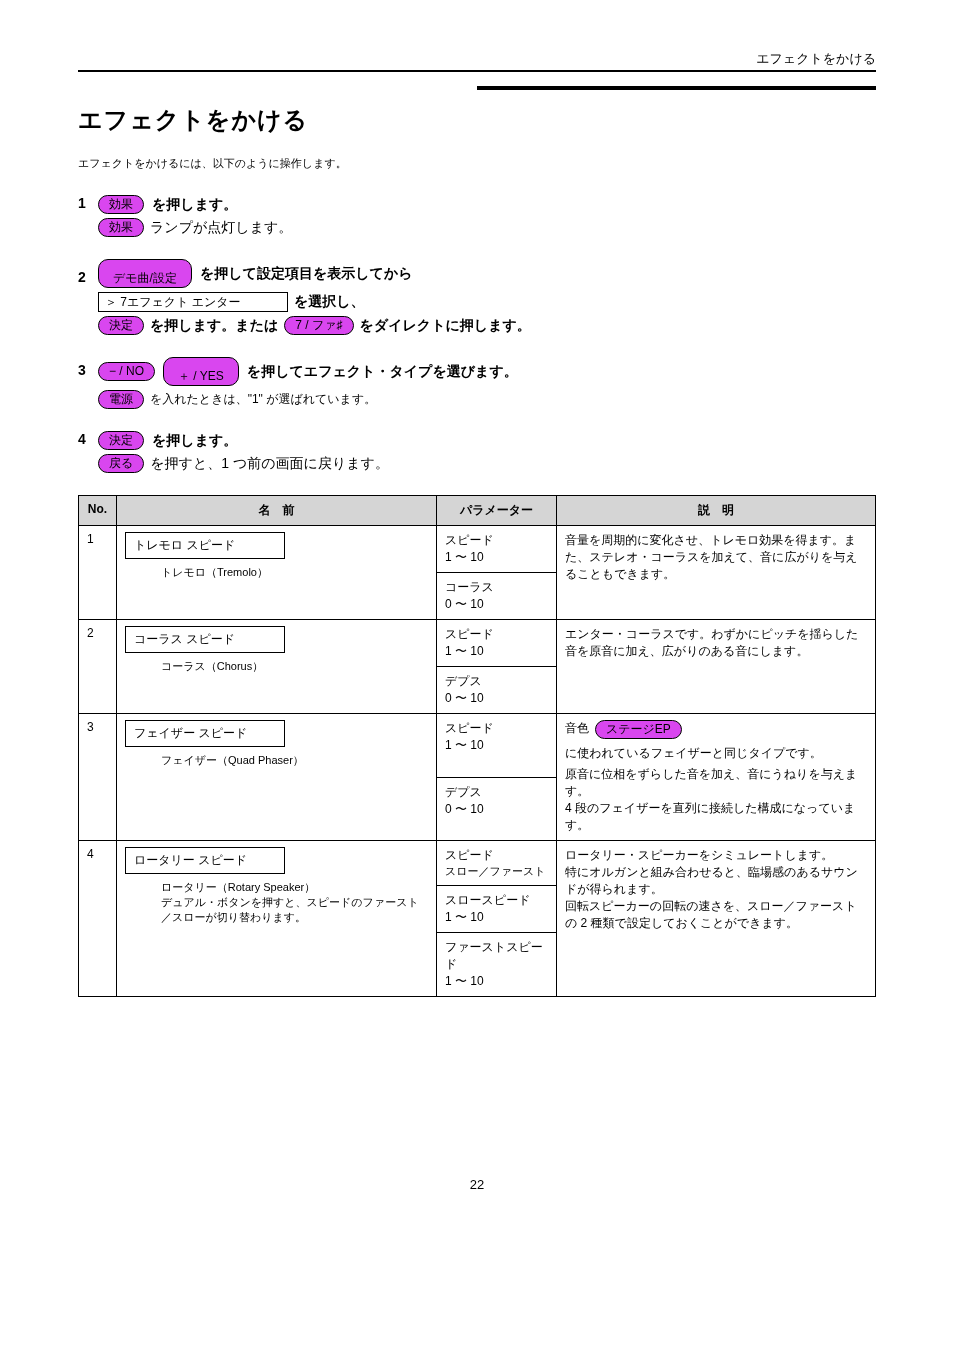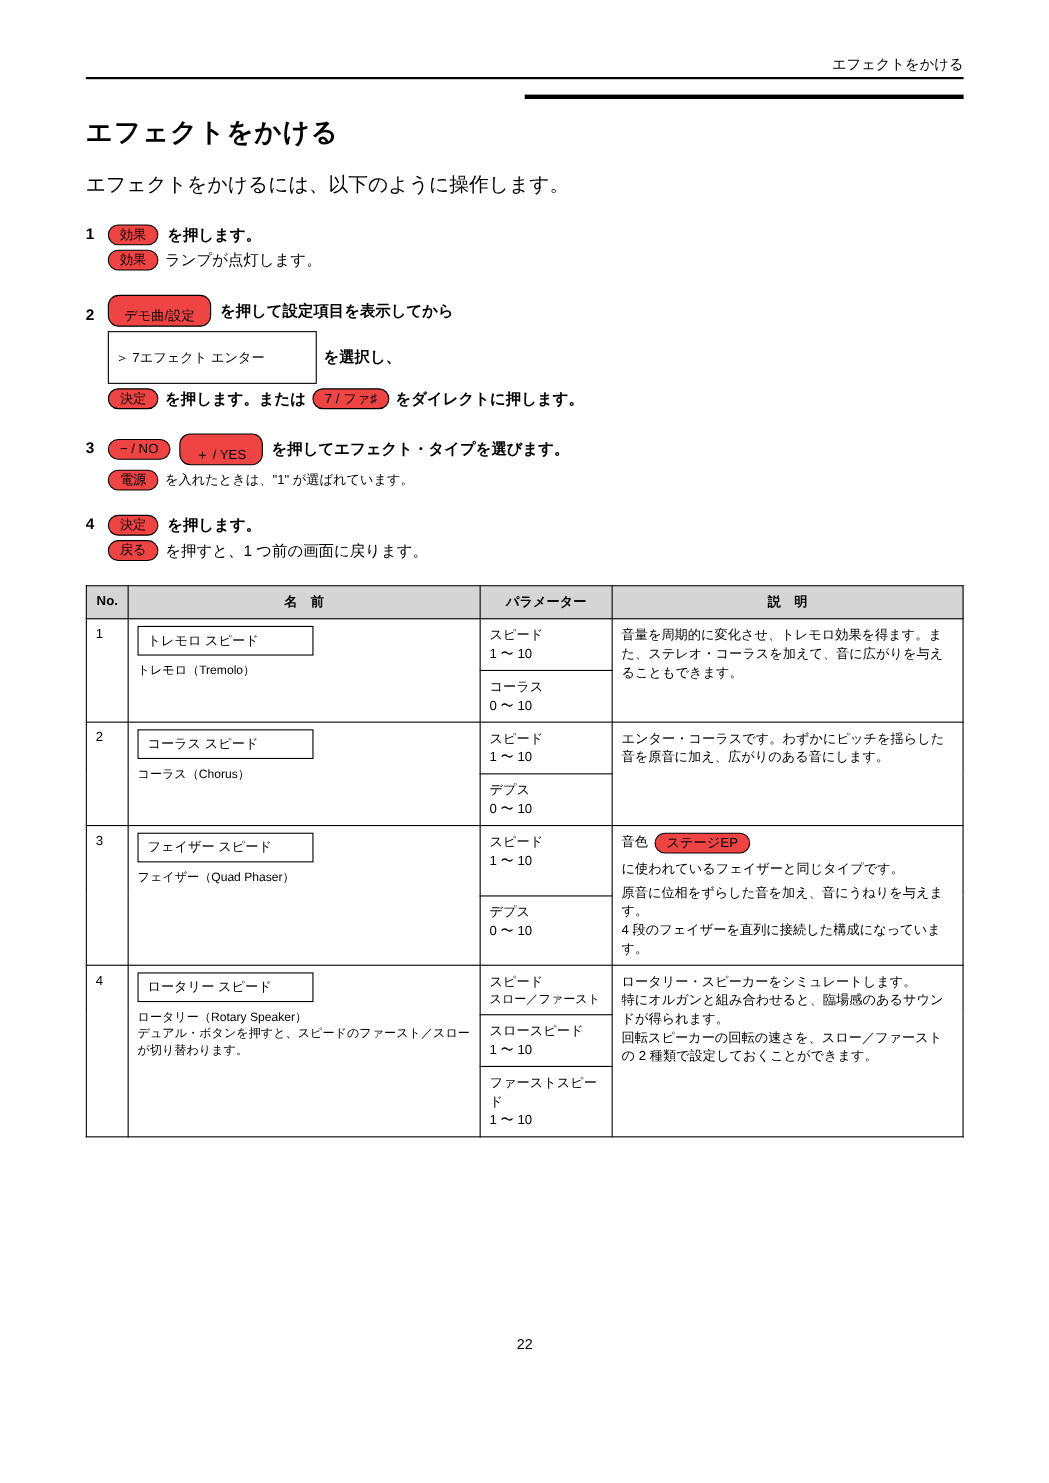--- a/index.html
+++ b/index.html
@@ -25,21 +25,21 @@
     margin-top: 14px;
     margin-bottom: 14px;
   }
   .section-title {
     font-size: 24px;
     font-weight: bold;
     letter-spacing: 1px;
     margin: 0 0 20px 0;
   }
   .subtitle {
-    font-size: 18px;
+    font-size: 11px;
     margin-bottom: 24px;
   }
   .step-block { margin-bottom: 22px; }
   .step-line {
     display: flex;
     align-items: baseline;
     margin-bottom: 4px;
   }
   .step-num {
     font-size: 14px;
@@ -57,28 +57,28 @@
   .step-text { font-size: 14px; font-weight: bold; }
   .step-plain { font-size: 14px; }
   .step-note { font-size: 12px; }
   .pill {
     display: inline-block;
     border: 1px solid #000;
     border-radius: 10px;
     padding: 2px 10px 3px 10px;
     font-size: 12px;
     line-height: 1;
-    background: #ef4444;
+    background: #d946ef;
     text-align: right;
   }
   .pill.wide { border-radius: 10px; padding: 12px 14px 3px 14px; }
   .rectkey {
     display: inline-block;
     border: 1px solid #000;
-    padding: 17px 6px;
+    padding: 3px 6px;
     font-size: 12px;
     line-height: 1;
     background: #fff;
   }
   .inline-row {
     display: flex;
     align-items: center;
     gap: 8px;
     flex-wrap: wrap;
   }
@@ -110,21 +110,21 @@
   .col-param { width: 120px; }
   .col-desc { }
   .cell-center { text-align: center; }
   .rectbox {
     display: inline-block;
     border: 1px solid #000;
     padding: 4px 8px;
     font-size: 12px;
     min-width: 160px;
   }
-  .name-sub { font-size: 11px; margin-top: 6px; }
+  .name-sub { font-size: 11px; margin-top: 6px; margin-left: 36px; }
   .desc-block { font-size: 12px; }
   .desc-row {
     display: flex;
     align-items: flex-start;
     gap: 6px;
     margin-bottom: 4px;
     flex-wrap: wrap;
   }
   .note { font-size: 11px; display: block; }
 

